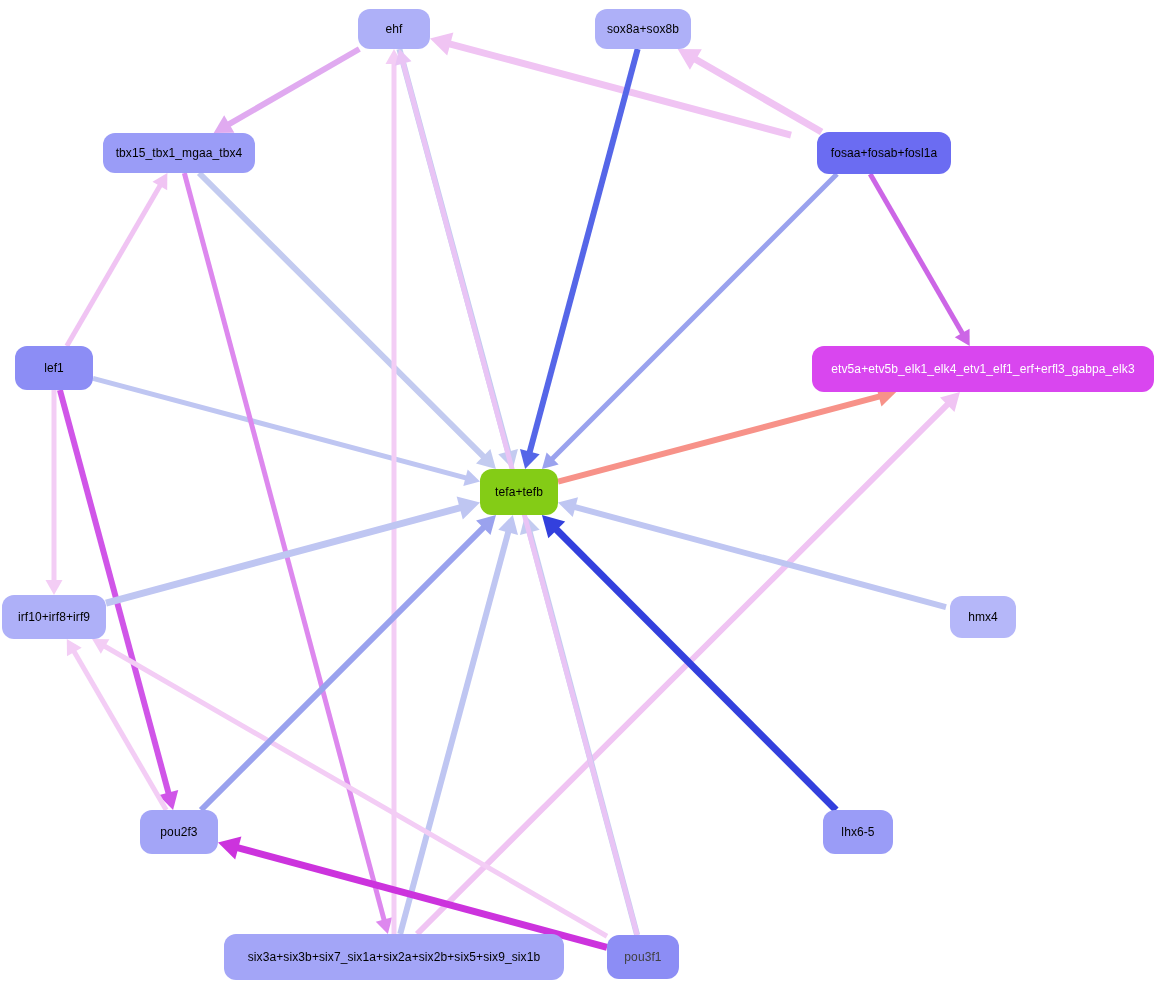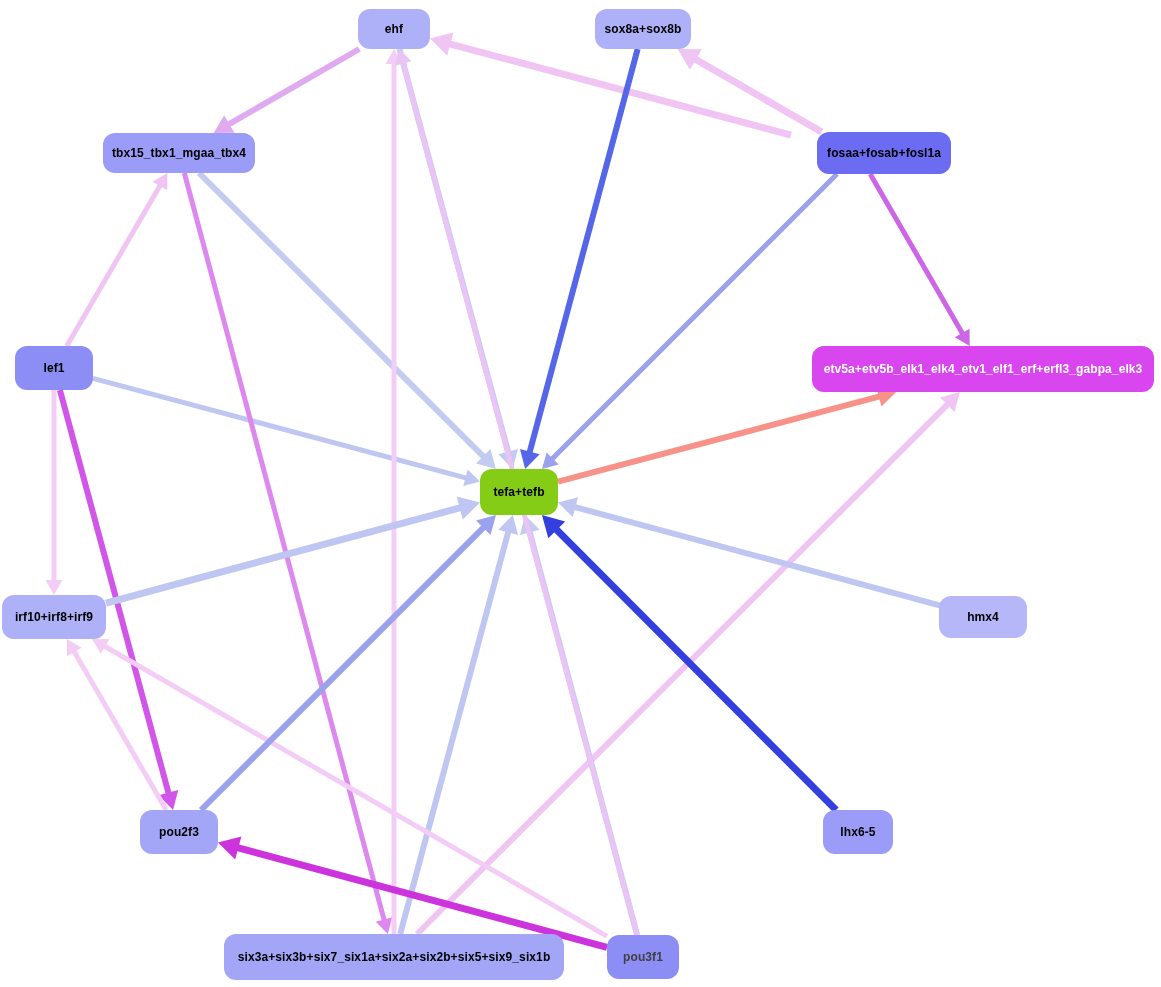--- a/index.html
+++ b/index.html
@@ -11,21 +11,20 @@
     box-sizing:border-box;
     display:flex;align-items:center;justify-content:center;
     border-radius:12px;
     font-size:12px;
     line-height:1;
     white-space:nowrap;
     letter-spacing:0.1px;
     transform:translate(-50%,-50%);
     z-index:5;
     padding:0 19px;
-    font-weight:bold;
   }
   .node-label{pointer-events:none;}
 </style>
 </head>
 <body>
 
 <div id="stage">
   <svg id="edges" xmlns="http://www.w3.org/2000/svg">
       <defs></defs>
       <g>
@@ -151,21 +150,21 @@
       </div>
       <div class="node" style="left: 983px; top: 369px; width: 342px; height: 46px; background: #d946ef; color: rgb(255, 255, 255);">
         <span class="node-label">etv5a+etv5b_elk1_elk4_etv1_elf1_erf+erfl3_gabpa_elk3</span>
       </div>
       <div class="node" style="left: 519px; top: 492px; width: 78px; height: 46px; background: #84cc16; color: rgb(0, 0, 0);">
         <span class="node-label">tefa+tefb</span>
       </div>
       <div class="node" style="left: 54px; top: 617px; width: 104px; height: 44px; background: rgb(174, 176, 248); color: rgb(0, 0, 0);">
         <span class="node-label">irf10+irf8+irf9</span>
       </div>
-      <div class="node" style="left: 983px; top: 617px; width: 88px; height: 42px; background: rgb(181, 183, 249); color: rgb(0, 0, 0); text-align: right;">
+      <div class="node" style="left: 983px; top: 617px; width: 66px; height: 42px; background: rgb(181, 183, 249); color: rgb(0, 0, 0); text-align: right;">
         <span class="node-label">hmx4</span>
       </div>
       <div class="node" style="left: 179px; top: 832px; width: 78px; height: 44px; background: rgb(163, 165, 247); color: rgb(0, 0, 0);">
         <span class="node-label">pou2f3</span>
       </div>
       <div class="node" style="left: 858px; top: 832px; width: 70px; height: 44px; background: rgb(154, 156, 247); color: rgb(0, 0, 0);">
         <span class="node-label">lhx6-5</span>
       </div>
       <div class="node" style="left: 394px; top: 957px; width: 340px; height: 46px; background: rgb(163, 165, 247); color: rgb(0, 0, 0);">
         <span class="node-label">six3a+six3b+six7_six1a+six2a+six2b+six5+six9_six1b</span>

